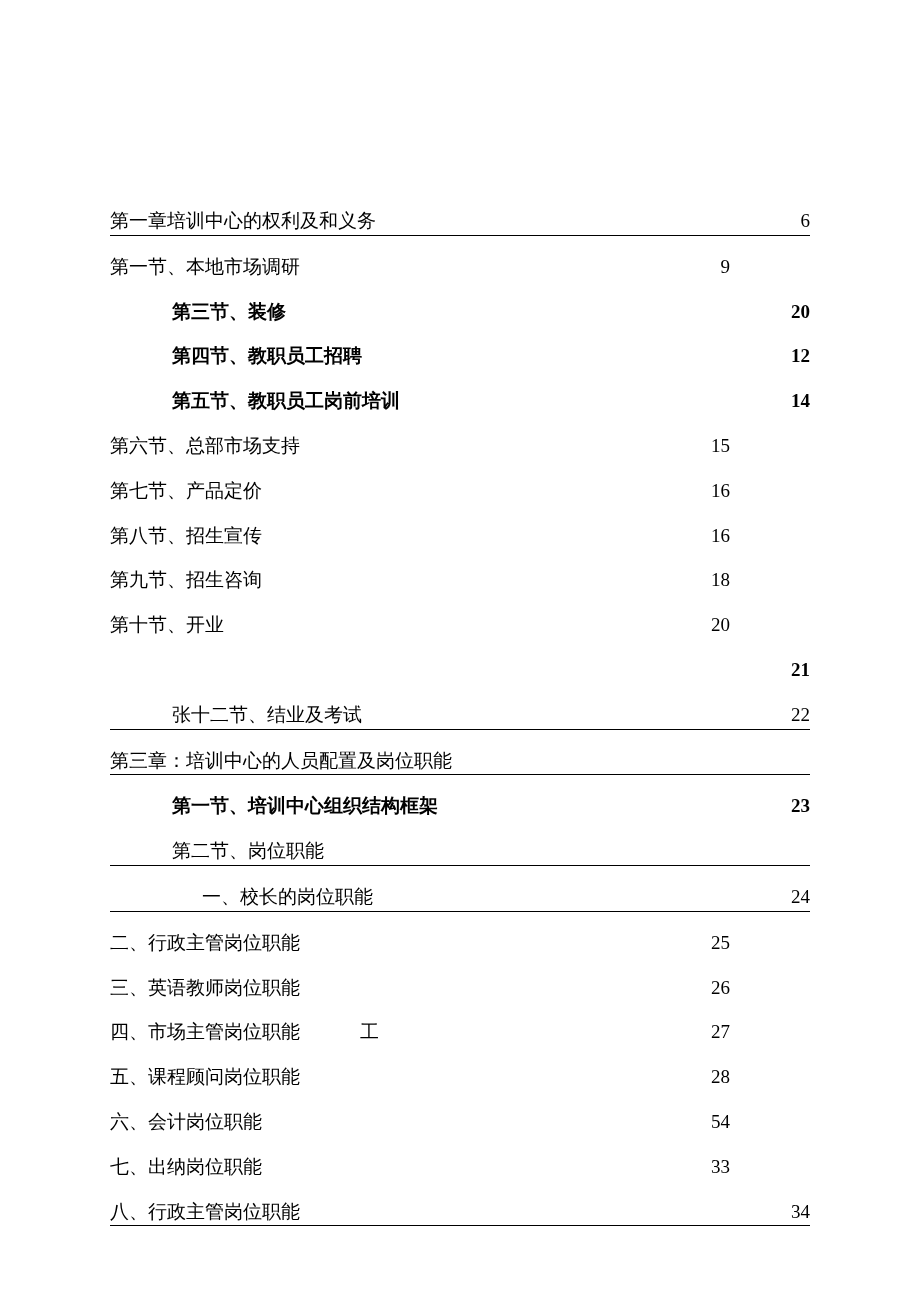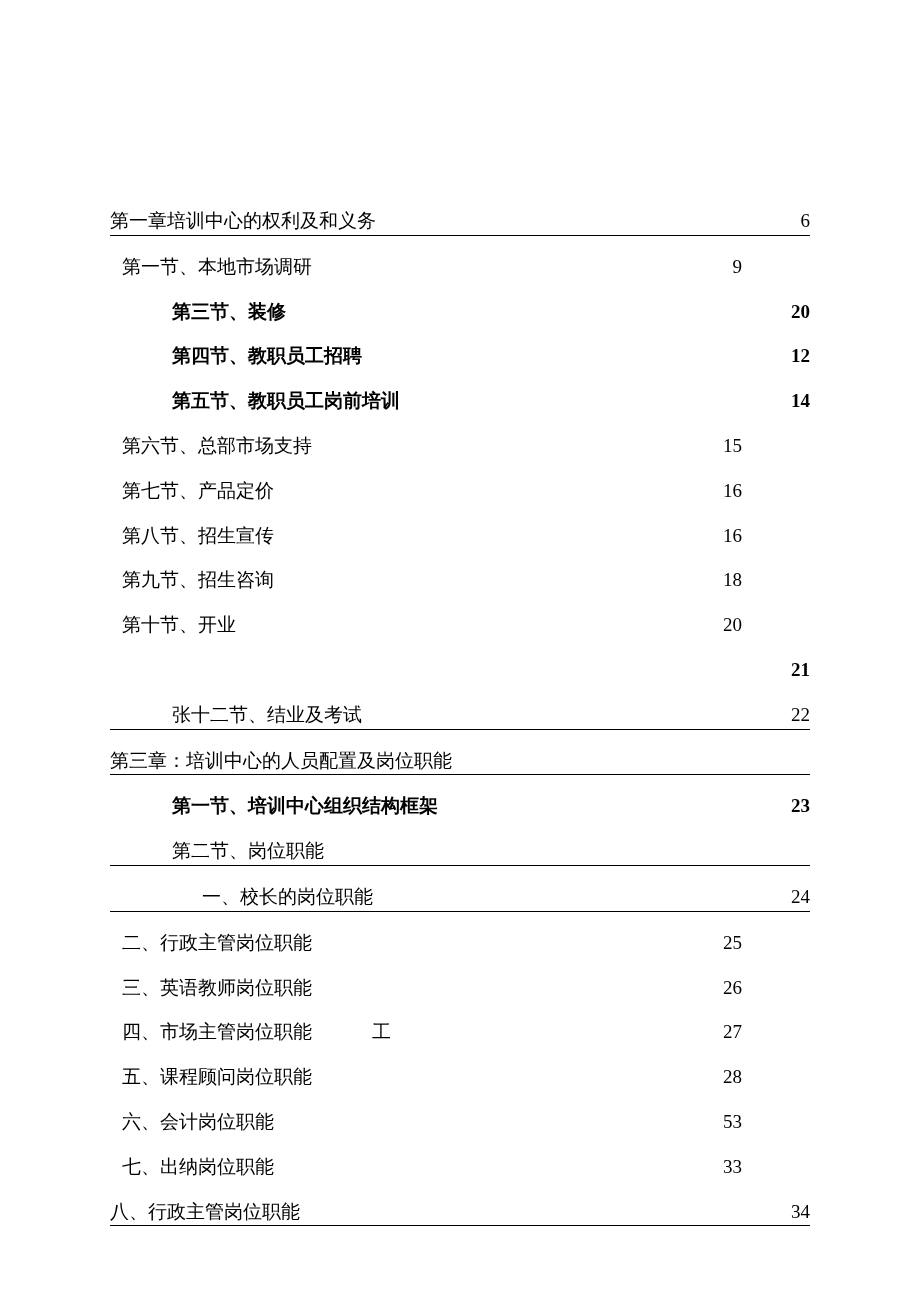--- a/index.html
+++ b/index.html
@@ -18,21 +18,21 @@
       align-items: flex-start;
       margin-bottom: 20px;
       padding-bottom: 2px;
     }
     .underlined { border-bottom: 1px solid #000; }
     .label { white-space: nowrap; }
     .spacer { flex: 1; }
     .page { white-space: nowrap; font-family: "Times New Roman", serif; }
     .indent-0 { padding-left: 0; }
     .indent-1 { padding-left: 62px; font-weight: bold; }
-    .width-narrow { width: 620px; margin-left: 12px; }
+    .width-narrow { width: 620px; }
     .width-full { width: 700px; }
   </style>
 </head>
 <body>
 
 <div id="toc-container">
     <div class="toc-row underlined width-full indent-0">
       <span class="label">第一章培训中心的权利及和义务</span>
       <span class="spacer"></span>
       <span class="page">6</span>
@@ -130,21 +130,21 @@
       <span class="page">27</span>
     </div>
     <div class="toc-row width-narrow indent-0">
       <span class="label">五、课程顾问岗位职能</span>
       <span class="spacer"></span>
       <span class="page">28</span>
     </div>
     <div class="toc-row width-narrow indent-0">
       <span class="label">六、会计岗位职能</span>
       <span class="spacer"></span>
-      <span class="page">53</span>
+      <span class="page">54</span>
     </div>
     <div class="toc-row width-narrow indent-0">
       <span class="label">七、出纳岗位职能</span>
       <span class="spacer"></span>
       <span class="page">33</span>
     </div>
     <div class="toc-row underlined width-full indent-0">
       <span class="label">八、行政主管岗位职能</span>
       <span class="spacer"></span>
       <span class="page">34</span>

